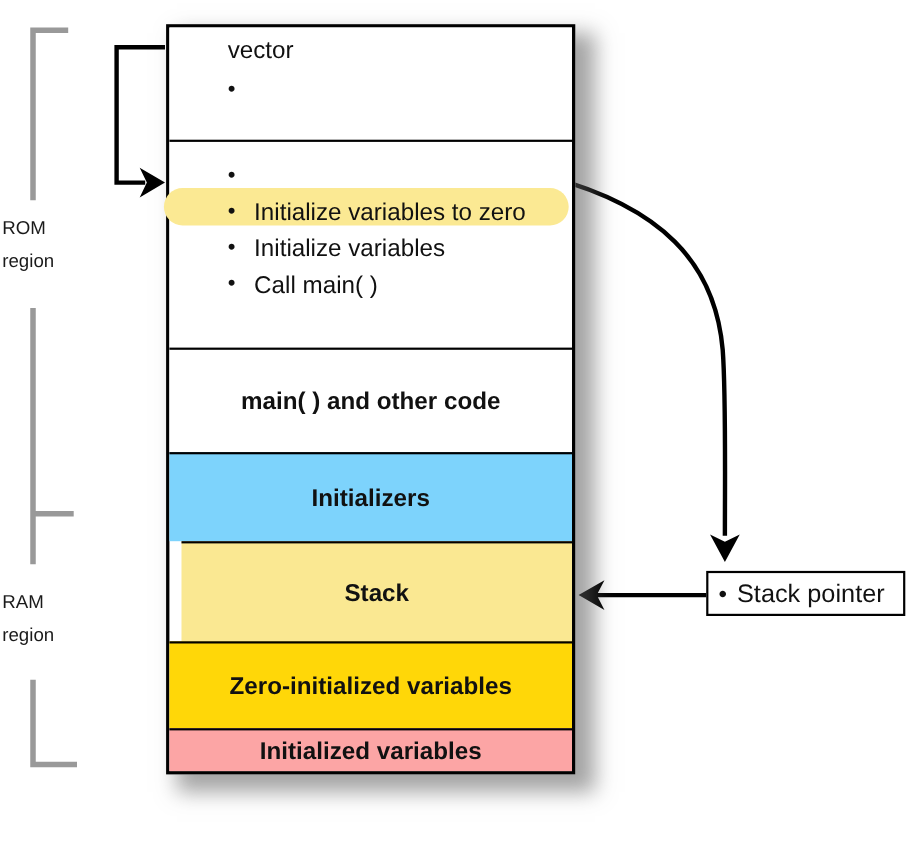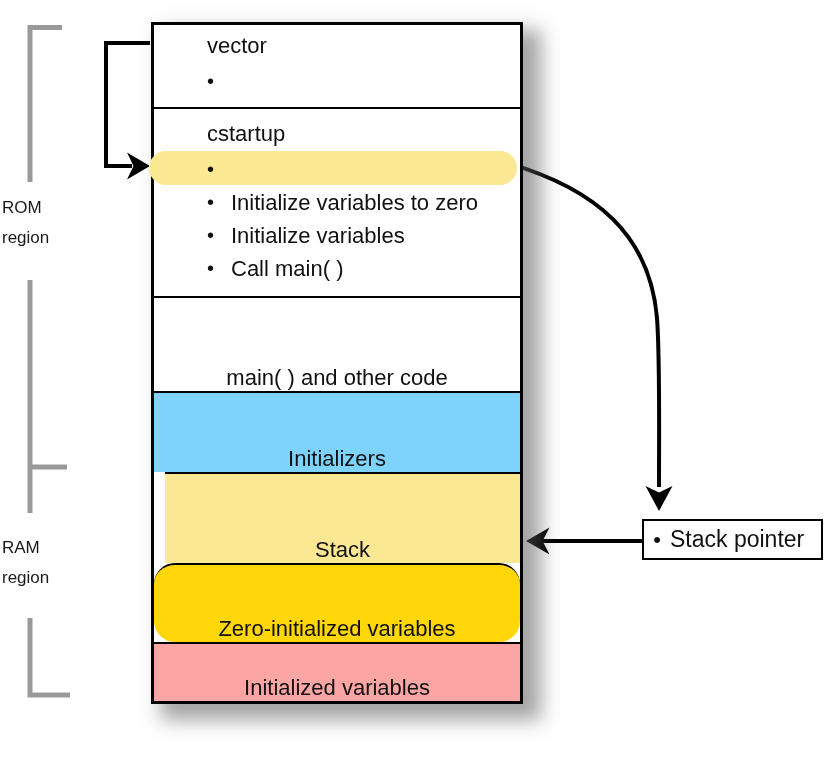--- a/index.html
+++ b/index.html
@@ -20,34 +20,34 @@
   .membox{
     position:absolute;left:151px;top:22px;width:372px;height:682px;
     border:3px solid #000000;background:#ffffff;box-sizing:border-box;
     box-shadow:14px 12px 18px 4px rgba(90,90,90,0.55);
     display:flex;flex-direction:column;
   }
   .sec{box-sizing:border-box;position:relative;font-size:22px;}
   .sec + .sec{border-top:2px solid #000000;}
   .sec-titled{padding-left:53px;}
   .sec-title{line-height:30px;}
-  .sec.vector{height:82px;padding-top:6px;}
+  .sec.vector{height:102px;padding-top:6px;}
   .sec.cstartup{height:189px;padding-top:10px;}
   .bullets{margin-top:4px;}
   .brow{display:flex;align-items:center;line-height:33px;position:relative;z-index:1;}
   .brow .bdot{width:24px;flex:0 0 24px;font-size:20px;}
   .pill{
     position:absolute;left:-5px;top:42px;width:368px;height:34px;
     border-radius:17px;z-index:0;
   }
-  .sec-center{display:flex;align-items:flex-end;justify-content:center;text-align:center;}
+  .sec-center{display:flex;align-items:center;justify-content:center;text-align:center;font-weight:bold;}
   .sec.maincode{height:95px;}
   .sec.initializers{height:81px;}
   .sec.stack{height:91px;margin-left:11px;}
-  .sec.zeroinit{height:79px;border-radius:21px;}
+  .sec.zeroinit{height:79px;}
   .sec.initvars{flex:1;}
 
   
   .spbox{
     position:absolute;left:642px;top:519px;width:181px;height:41px;
     box-sizing:border-box;border:2px solid #000000;background:#ffffff;
     display:flex;align-items:center;font-size:23px;
   }
   .spbox .spdot{width:26px;flex:0 0 26px;text-align:center;font-size:22px;}
 </style>
@@ -97,21 +97,20 @@
       <div class="sec-title">vector</div>
       <div class="bullets">
         <div class="brow">
           <span class="bdot">•</span>
         </div>
       </div>
     </div>
 
     <div class="sec sec-titled cstartup" style="background: rgb(255, 255, 255);">
       <div class="pill" style="background: rgb(251, 233, 147);"></div>
-      <div class="sec-title">cstartup</div>
       <div class="bullets">
         <div class="brow">
           <span class="bdot">•</span>
         </div>
         <div class="brow">
           <span class="bdot">•</span>
           <span>Initialize variables to zero</span>
         </div>
         <div class="brow">
           <span class="bdot">•</span>

